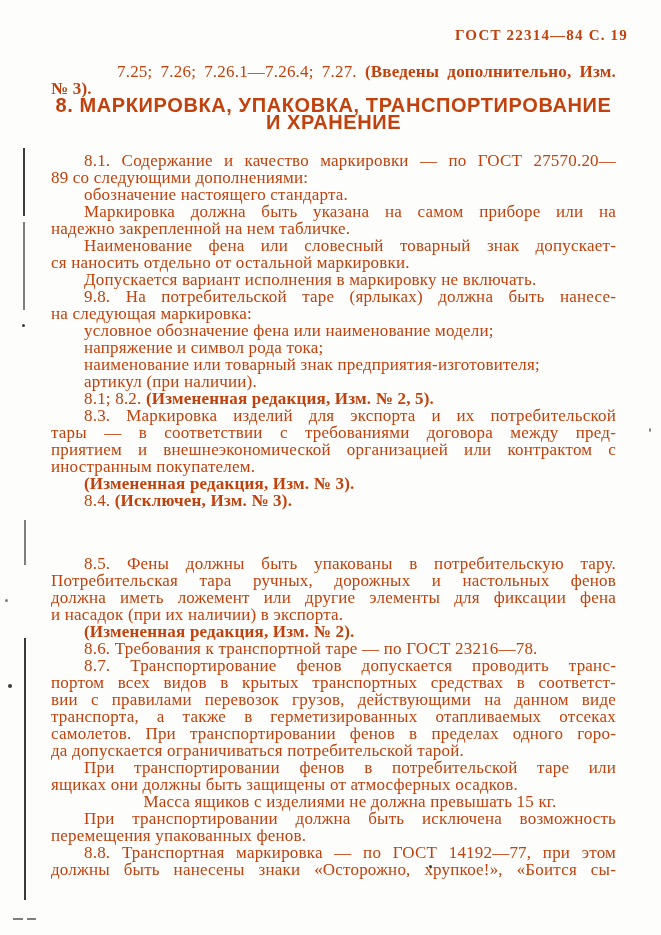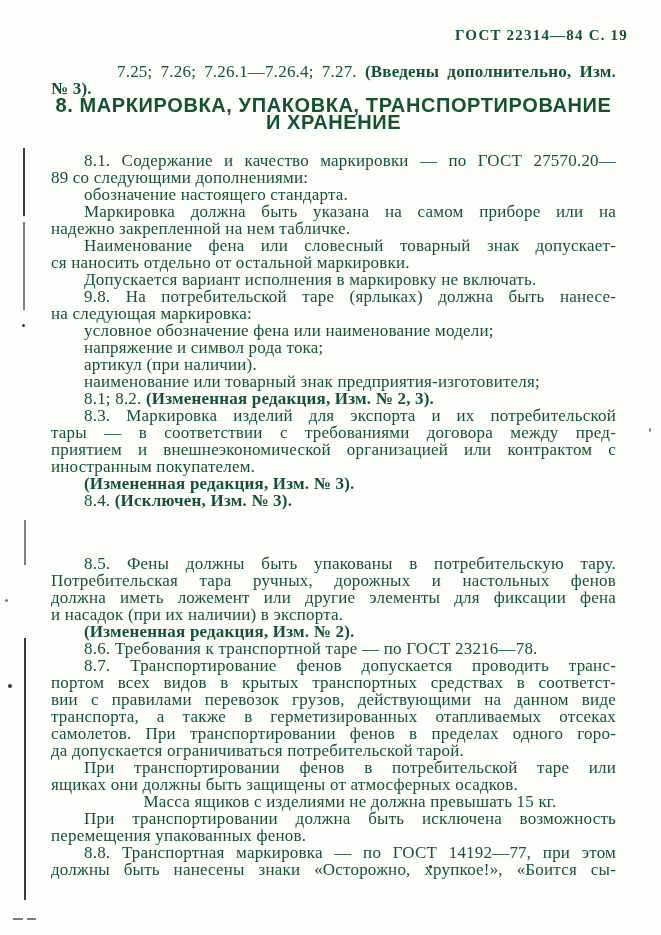--- a/index.html
+++ b/index.html
@@ -6,21 +6,21 @@
     margin: 0;
     padding: 0;
     background: #ffffff;
   }
   .page {
     position: relative;
     width: 661px;
     height: 935px;
     background: #fdfdfb;
     overflow: hidden;
-    color: #14532d;
+    color: #c2410c;
     font-family: "Liberation Serif", "DejaVu Serif", serif;
   }
   .page-header {
     position: absolute;
     top: 27px;
     right: 33px;
     font-weight: 700;
     font-size: 15px;
     letter-spacing: 1.2px;
     white-space: nowrap;
@@ -89,25 +89,25 @@
       <div class="para">
         <div class="line" style="padding-left: 33px;"><span>Допускается вариант исполнения в маркировку не включать.</span></div>
       </div>
       <div class="para">
         <div class="line just" style="padding-left: 33px;"><span>9.8. На потребительской таре (ярлыках) должна быть нанесе-</span></div>
         <div class="line"><span>на следующая маркировка:</span></div>
       </div>
       <div class="para">
         <div class="line" style="padding-left: 33px;"><span>условное обозначение фена или наименование модели;</span></div>
         <div class="line" style="padding-left: 33px;"><span>напряжение и символ рода тока;</span></div>
+        <div class="line" style="padding-left: 33px;"><span>наименование или товарный знак предприятия-изготовителя;</span></div>
         <div class="line" style="padding-left: 33px;"><span>артикул (при наличии).</span></div>
-        <div class="line" style="padding-left: 33px;"><span>наименование или товарный знак предприятия-изготовителя;</span></div>
       </div>
       <div class="para">
-        <div class="line" style="padding-left: 33px;"><span>8.1; 8.2. </span><span class="b">(Измененная редакция, Изм. № 2, 3).</span></div>
+        <div class="line" style="padding-left: 33px;"><span>8.1; 8.2. </span><span class="b">(Измененная редакция, Изм. № 2, 5).</span></div>
       </div>
       <div class="para">
         <div class="line just" style="padding-left: 33px;"><span>8.3. Маркировка изделий для экспорта и их потребительской</span></div>
         <div class="line just"><span>тары — в соответствии с требованиями договора между пред-</span></div>
         <div class="line just"><span>приятием и внешнеэкономической организацией или контрактом с</span></div>
         <div class="line"><span>иностранным покупателем.</span></div>
       </div>
       <div class="para">
         <div class="line" style="padding-left: 33px;"><span class="b">(Измененная редакция, Изм. № 3).</span></div>
       </div>

